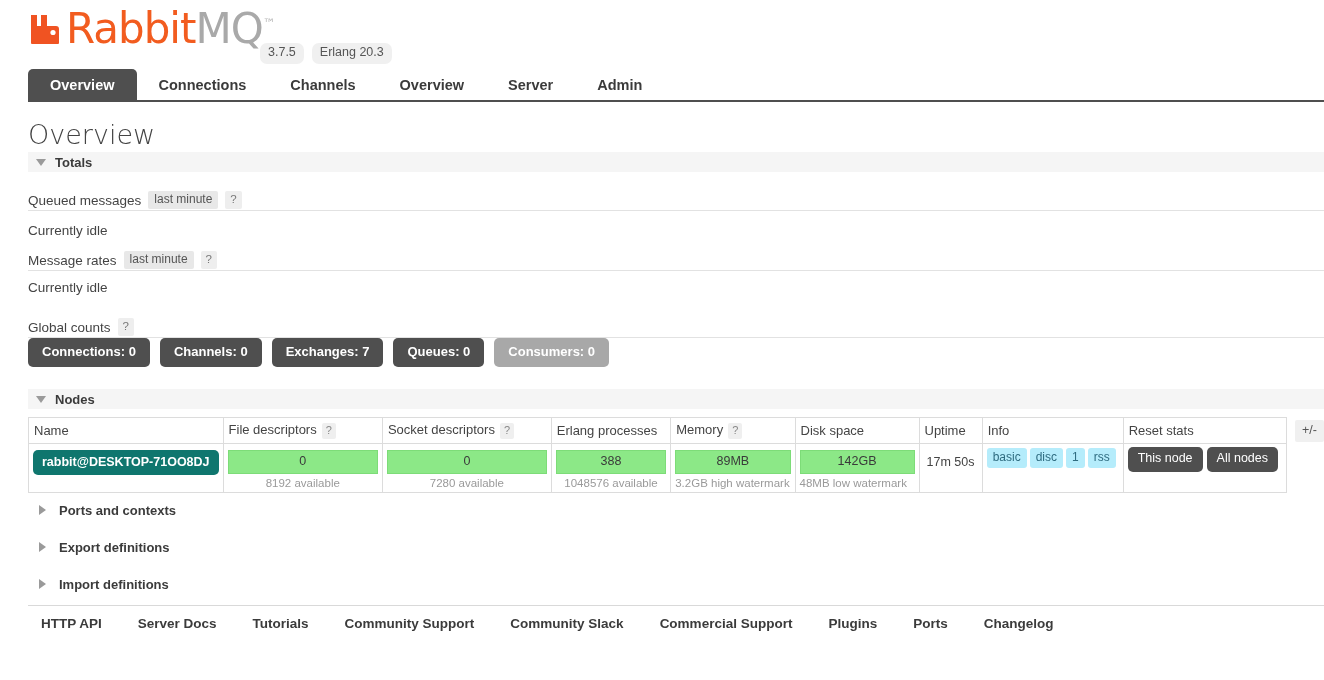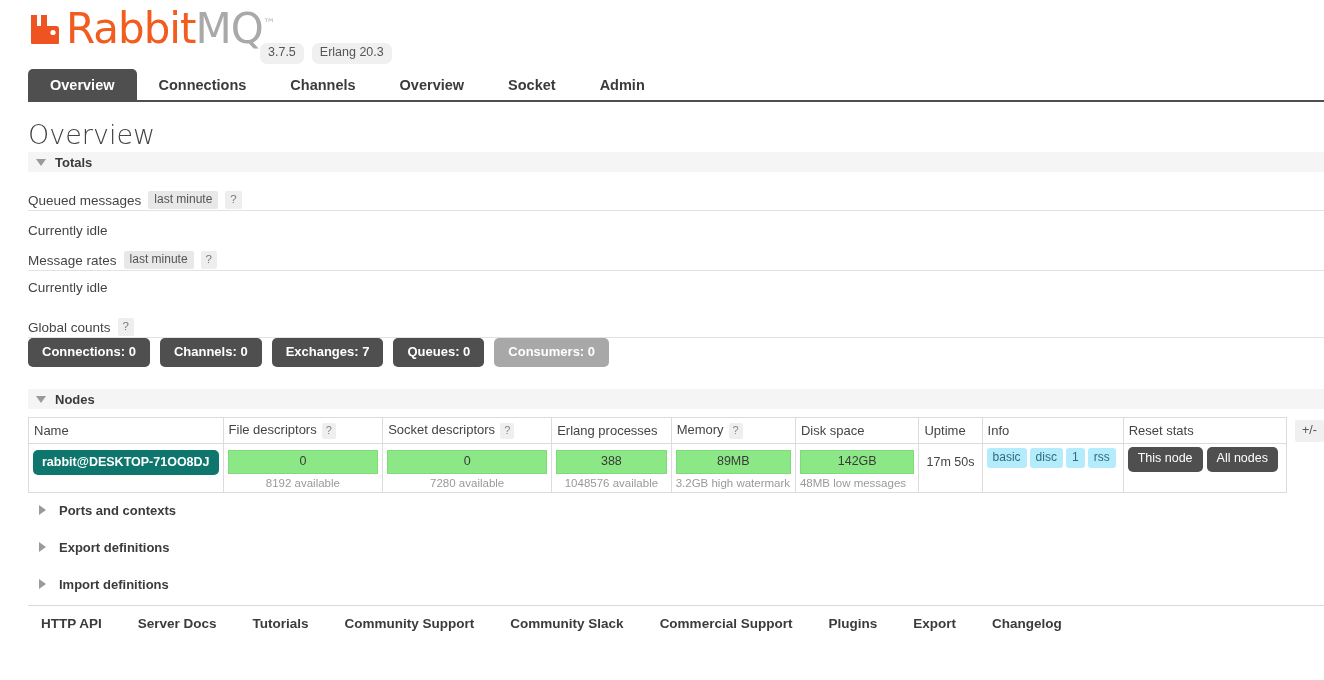--- a/index.html
+++ b/index.html
@@ -292,21 +292,21 @@
       <span class="ver-badge">Erlang 20.3</span>
     </div>
   </div>
 
   <div class="tabbar">
     <div class="tabs" id="tabs">
         <div class="tab active">Overview</div>
         <div class="tab">Connections</div>
         <div class="tab">Channels</div>
         <div class="tab">Overview</div>
-        <div class="tab">Socket</div>
+        <div class="tab">Server</div>
         <div class="tab">Admin</div>
       </div>
   </div>
 
   <div class="page-title">Overview</div>
 
   <div class="section-head" style="top:152px;">
     <span class="tri down"></span>
     <span>Totals</span>
   </div>
@@ -385,21 +385,21 @@
           <td>
             <div class="bar">388</div>
             <div class="sub">1048576 available</div>
           </td>
           <td>
             <div class="bar">89MB</div>
             <div class="sub left">3.2GB high watermark</div>
           </td>
           <td>
             <div class="bar">142GB</div>
-            <div class="sub left">48MB low messages</div>
+            <div class="sub left">48MB low watermark</div>
           </td>
           <td>
             <div class="uptime">17m 50s</div>
           </td>
           <td class="info-cell" id="info-cell"><span class="info-tag">basic</span><span class="info-tag">disc</span><span class="info-tag">1</span><span class="info-tag">rss</span></td>
           <td class="reset-cell" id="reset-cell"><span class="reset-btn">This node</span><span class="reset-btn">All nodes</span></td>
         </tr>
       </tbody>
     </table>
     <span class="plusminus">+/-</span>
@@ -419,17 +419,17 @@
   </div>
 
   <div class="footer" id="footer">
       <a>HTTP API</a>
       <a>Server Docs</a>
       <a>Tutorials</a>
       <a>Community Support</a>
       <a>Community Slack</a>
       <a>Commercial Support</a>
       <a>Plugins</a>
-      <a>Export</a>
+      <a>Ports</a>
       <a>Changelog</a>
     </div>
 
 </div>
 
 </body></html>

